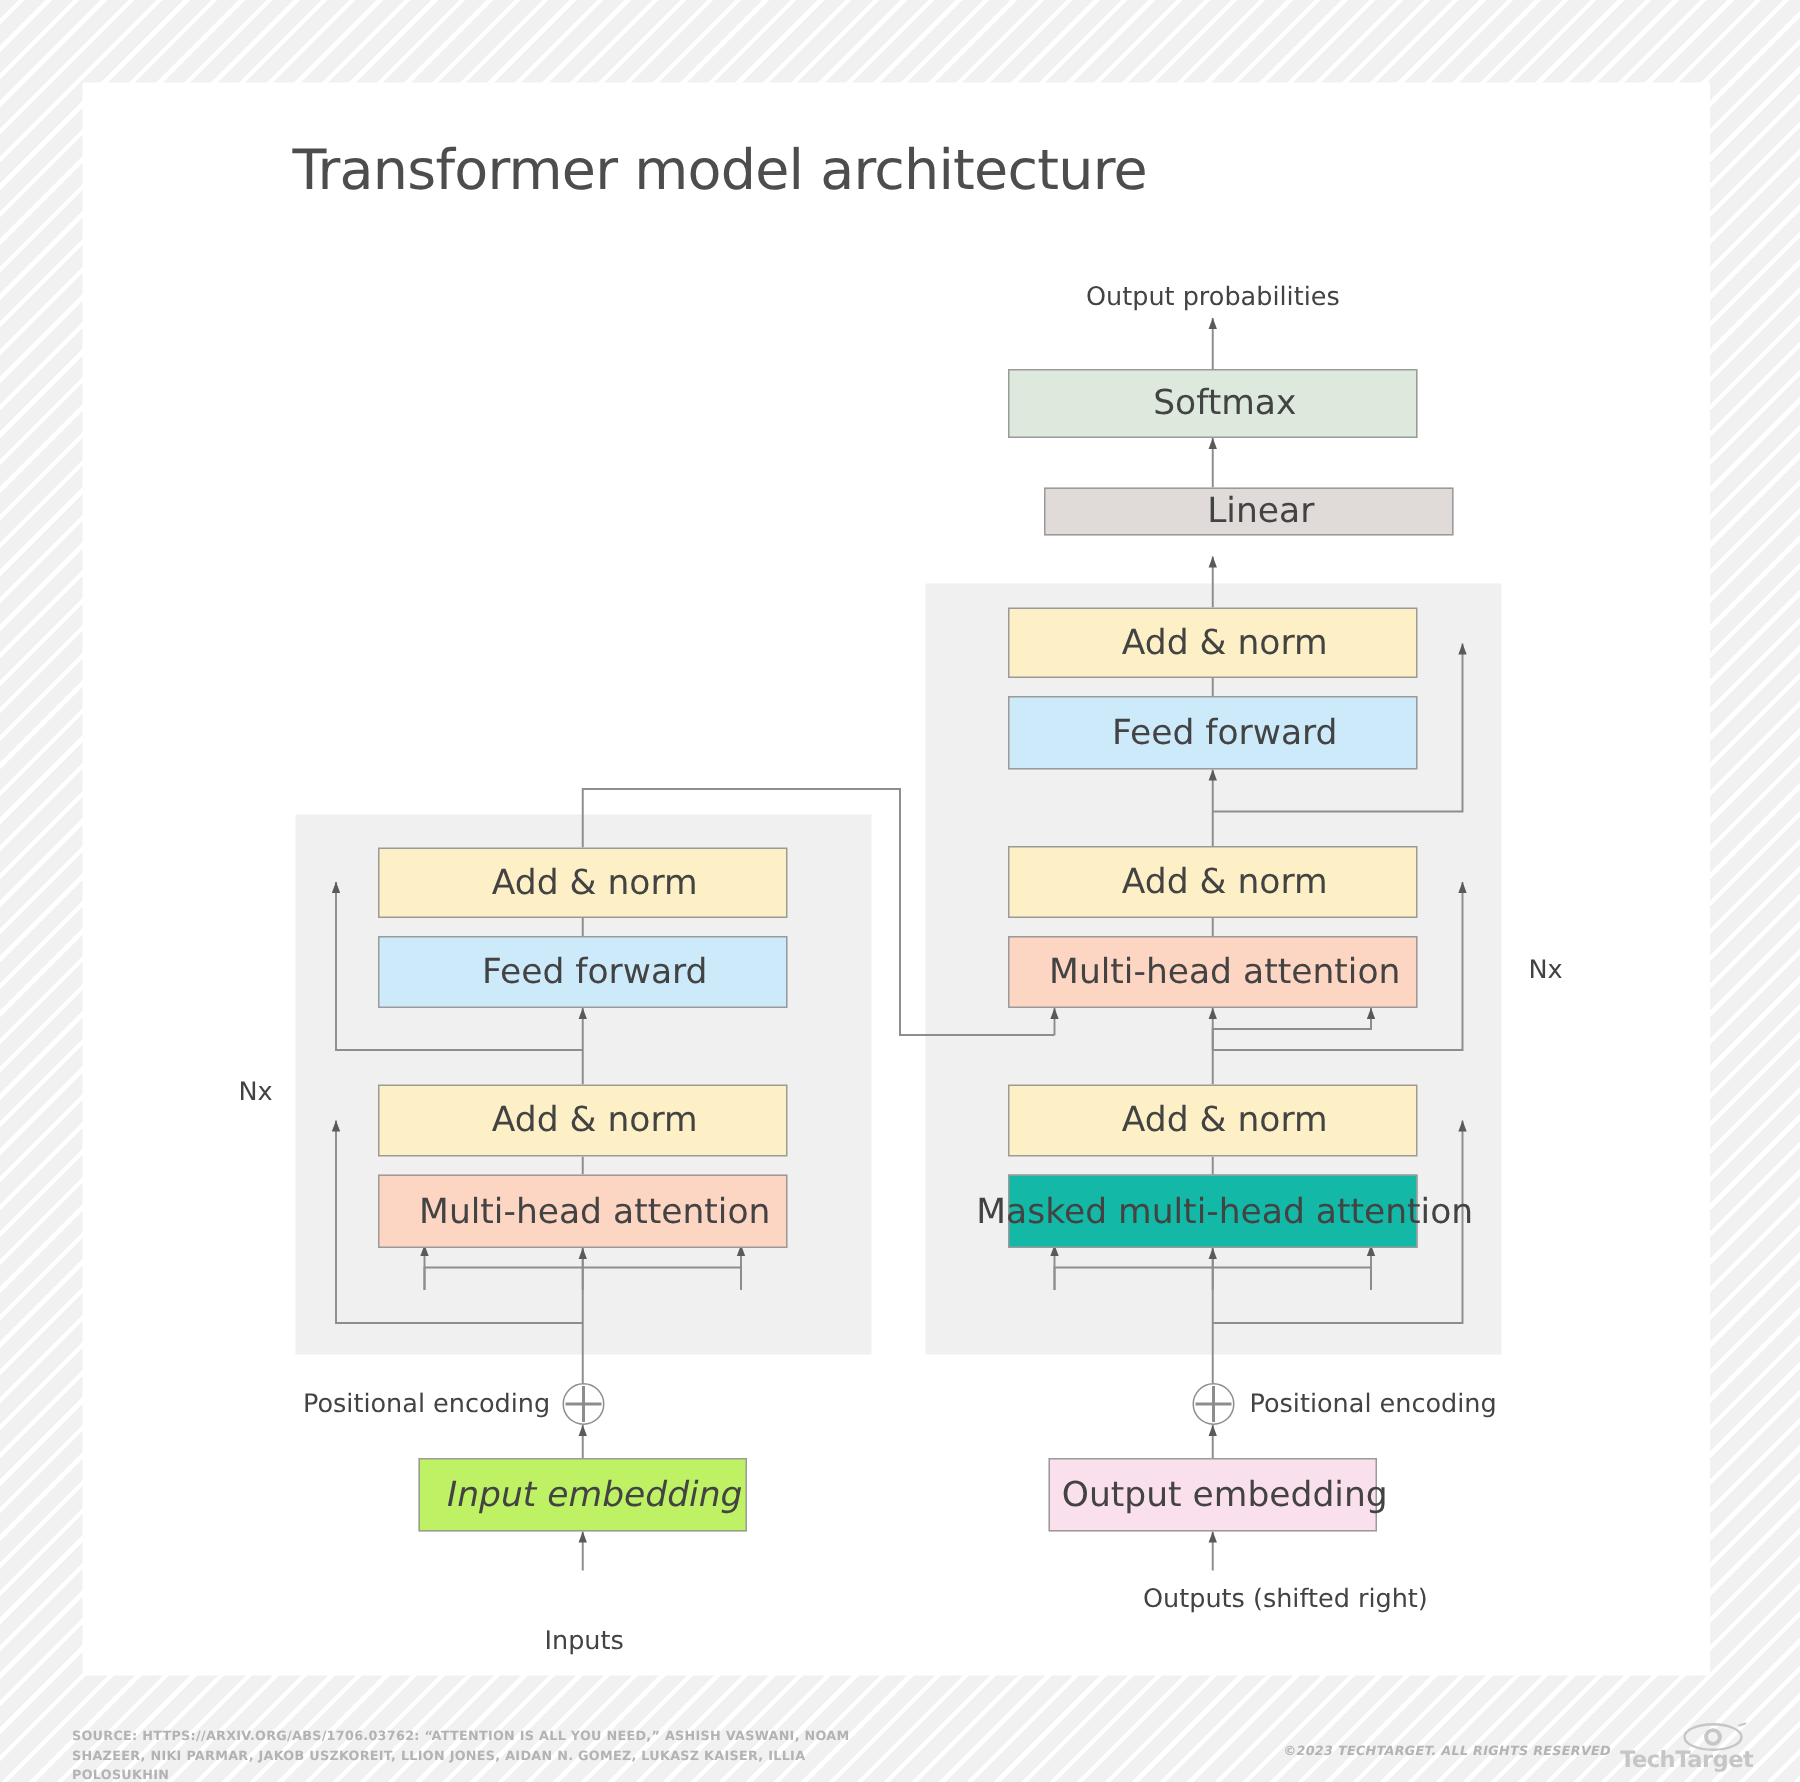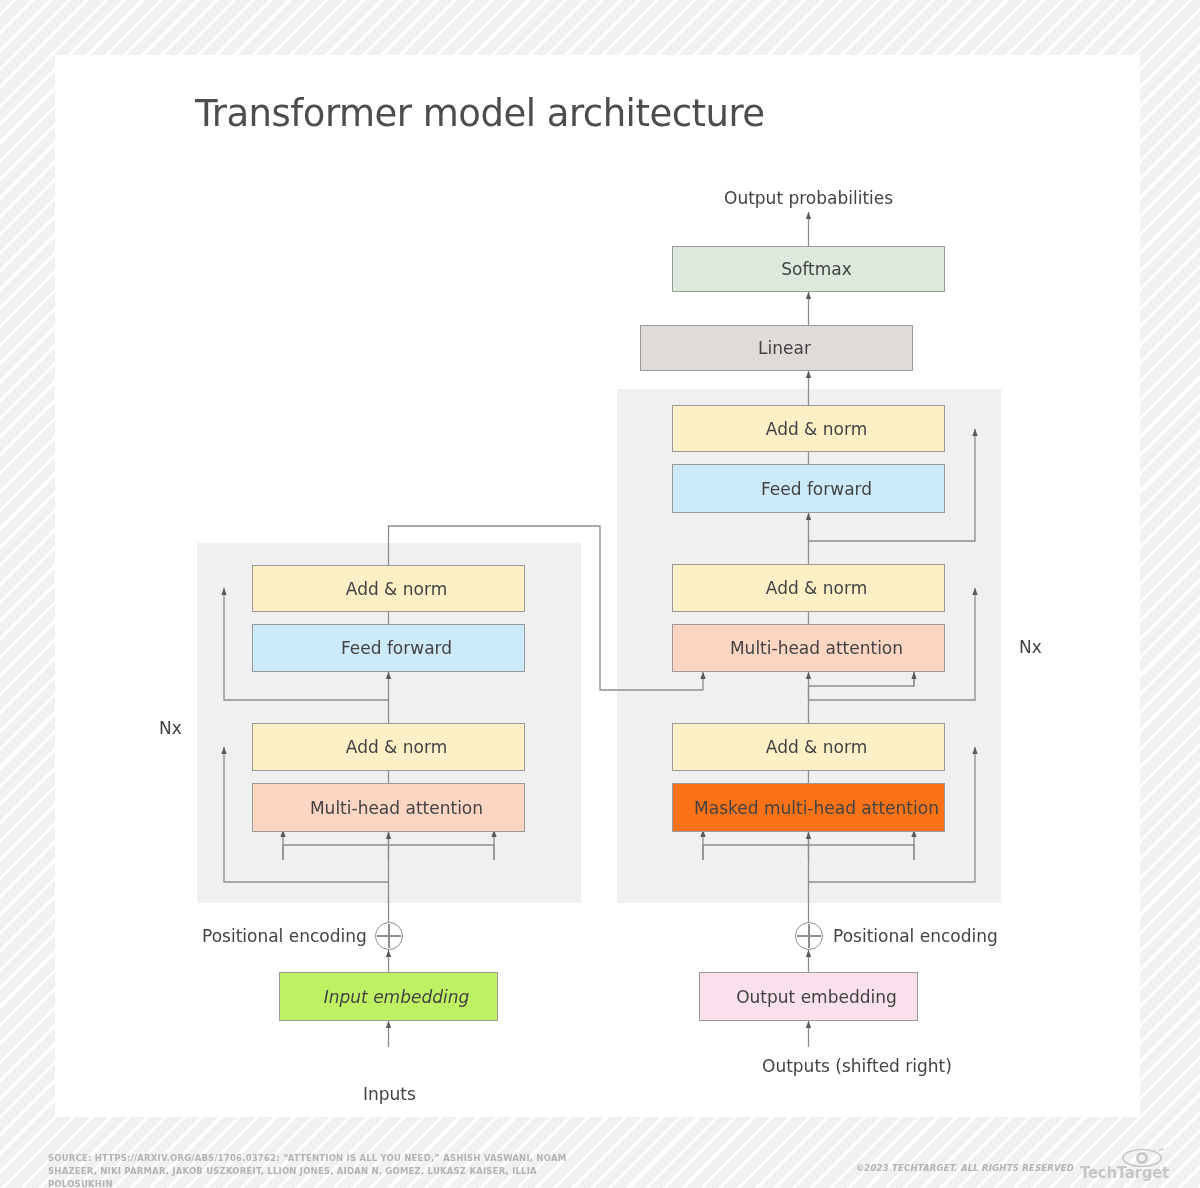--- a/index.html
+++ b/index.html
@@ -56,21 +56,21 @@
   #panel-decoder { left: 617px; top: 389px; width: 384px; height: 514px; }
 
   
   .box {
     position: absolute;
     box-sizing: border-box;
     border: 1px solid #9a9a9a;
     display: flex;
     align-items: center;
     justify-content: center;
-    font-size: 17px;
+    font-size: 23px;
     color: #434343;
     white-space: nowrap;
     padding-left: 16px;
   }
 
   .free-label {
     position: absolute;
     font-size: 17px;
     color: #434343;
     white-space: nowrap;
@@ -218,21 +218,21 @@
     <line x1="388.5" y1="624" x2="388.5" y2="612"></line>
 
     <path d="M388.5 565 L388.5 526 L600 526 L600 690 L703 690"></path>
   </g>
 </svg>
 
 <div class="box" style="left:672px; top:246px; width:273px; height:46px; background:#dce9dc;">
   <span>Softmax</span>
 </div>
 
-<div class="box" style="left:640px; top:325px; width:273px; height:46px; background:#e0dbd9;">
+<div class="box" style="left:696px; top:325px; width:273px; height:32px; background:#e0dbd9;">
   <span>Linear</span>
 </div>
 
 <div class="box" style="left:672px; top:405px; width:273px; height:47px; background:#fdf0c6;">
   <span>Add &amp; norm</span>
 </div>
 
 <div class="box" style="left:672px; top:464px; width:273px; height:49px; background:#cdeafa;">
   <span>Feed forward</span>
 </div>
@@ -242,21 +242,21 @@
 </div>
 
 <div class="box" style="left:672px; top:624px; width:273px; height:48px; background:#fcd5c3;">
   <span>Multi-head attention</span>
 </div>
 
 <div class="box" style="left:672px; top:723px; width:273px; height:48px; background:#fdf0c6;">
   <span>Add &amp; norm</span>
 </div>
 
-<div class="box" style="left:672px; top:783px; width:273px; height:49px; background:#f97316;">
+<div class="box" style="left:672px; top:783px; width:273px; height:49px; background:#14b8a6;">
   <span>Masked multi-head attention</span>
 </div>
 
 <div class="box" style="left:699px; top:972px; width:219px; height:49px; background:#fae0ec;">
   <span>Output embedding</span>
 </div>
 
 <div class="plus" style="left:795px; top:922px;"></div>
 
 <div class="free-label" style="left:724px; top:188px;">Output probabilities</div>

